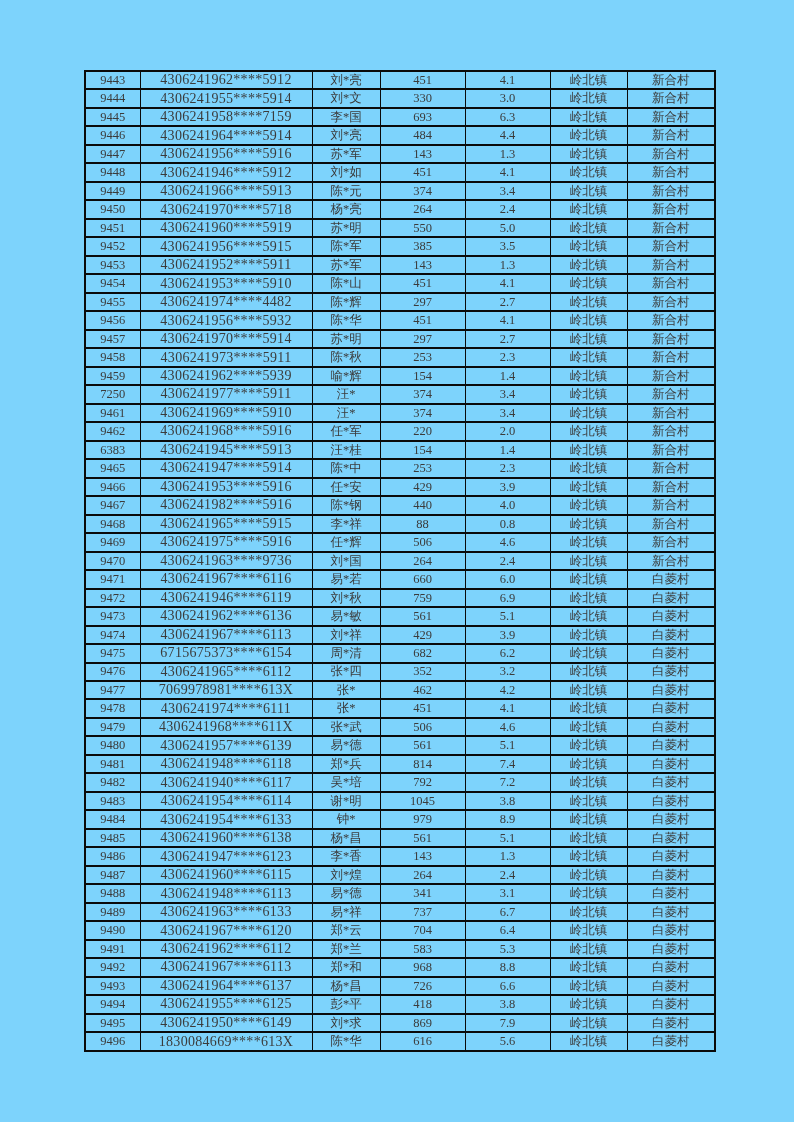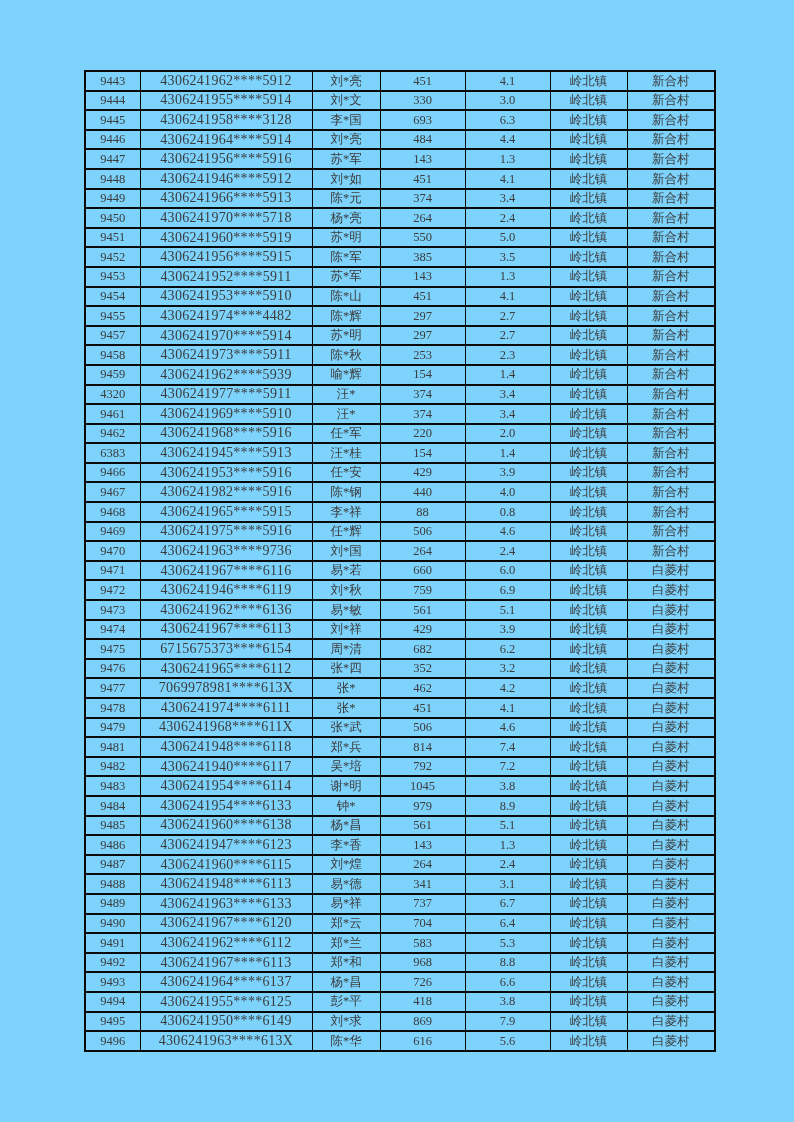--- a/index.html
+++ b/index.html
@@ -79,21 +79,21 @@
           <td class="col-seq">9444</td>
           <td class="col-id">4306241955****5914</td>
           <td class="col-name">刘*文</td>
           <td class="col-amount">330</td>
           <td class="col-rate">3.0</td>
           <td class="col-town">岭北镇</td>
           <td class="col-village">新合村</td>
         </tr>
         <tr>
           <td class="col-seq">9445</td>
-          <td class="col-id">4306241958****3128</td>
+          <td class="col-id">4306241958****7159</td>
           <td class="col-name">李*国</td>
           <td class="col-amount">693</td>
           <td class="col-rate">6.3</td>
           <td class="col-town">岭北镇</td>
           <td class="col-village">新合村</td>
         </tr>
         <tr>
           <td class="col-seq">9446</td>
           <td class="col-id">4306241964****5914</td>
           <td class="col-name">刘*亮</td>
@@ -177,20 +177,29 @@
         <tr>
           <td class="col-seq">9455</td>
           <td class="col-id">4306241974****4482</td>
           <td class="col-name">陈*辉</td>
           <td class="col-amount">297</td>
           <td class="col-rate">2.7</td>
           <td class="col-town">岭北镇</td>
           <td class="col-village">新合村</td>
         </tr>
         <tr>
+          <td class="col-seq">9456</td>
+          <td class="col-id">4306241956****5932</td>
+          <td class="col-name">陈*华</td>
+          <td class="col-amount">451</td>
+          <td class="col-rate">4.1</td>
+          <td class="col-town">岭北镇</td>
+          <td class="col-village">新合村</td>
+        </tr>
+        <tr>
           <td class="col-seq">9457</td>
           <td class="col-id">4306241970****5914</td>
           <td class="col-name">苏*明</td>
           <td class="col-amount">297</td>
           <td class="col-rate">2.7</td>
           <td class="col-town">岭北镇</td>
           <td class="col-village">新合村</td>
         </tr>
         <tr>
           <td class="col-seq">9458</td>
@@ -204,21 +213,21 @@
         <tr>
           <td class="col-seq">9459</td>
           <td class="col-id">4306241962****5939</td>
           <td class="col-name">喻*辉</td>
           <td class="col-amount">154</td>
           <td class="col-rate">1.4</td>
           <td class="col-town">岭北镇</td>
           <td class="col-village">新合村</td>
         </tr>
         <tr>
-          <td class="col-seq">4320</td>
+          <td class="col-seq">7250</td>
           <td class="col-id">4306241977****5911</td>
           <td class="col-name">汪*</td>
           <td class="col-amount">374</td>
           <td class="col-rate">3.4</td>
           <td class="col-town">岭北镇</td>
           <td class="col-village">新合村</td>
         </tr>
         <tr>
           <td class="col-seq">9461</td>
           <td class="col-id">4306241969****5910</td>
@@ -240,20 +249,29 @@
         <tr>
           <td class="col-seq">6383</td>
           <td class="col-id">4306241945****5913</td>
           <td class="col-name">汪*桂</td>
           <td class="col-amount">154</td>
           <td class="col-rate">1.4</td>
           <td class="col-town">岭北镇</td>
           <td class="col-village">新合村</td>
         </tr>
         <tr>
+          <td class="col-seq">9465</td>
+          <td class="col-id">4306241947****5914</td>
+          <td class="col-name">陈*中</td>
+          <td class="col-amount">253</td>
+          <td class="col-rate">2.3</td>
+          <td class="col-town">岭北镇</td>
+          <td class="col-village">新合村</td>
+        </tr>
+        <tr>
           <td class="col-seq">9466</td>
           <td class="col-id">4306241953****5916</td>
           <td class="col-name">任*安</td>
           <td class="col-amount">429</td>
           <td class="col-rate">3.9</td>
           <td class="col-town">岭北镇</td>
           <td class="col-village">新合村</td>
         </tr>
         <tr>
           <td class="col-seq">9467</td>
@@ -366,20 +384,29 @@
         <tr>
           <td class="col-seq">9479</td>
           <td class="col-id">4306241968****611X</td>
           <td class="col-name">张*武</td>
           <td class="col-amount">506</td>
           <td class="col-rate">4.6</td>
           <td class="col-town">岭北镇</td>
           <td class="col-village">白菱村</td>
         </tr>
         <tr>
+          <td class="col-seq">9480</td>
+          <td class="col-id">4306241957****6139</td>
+          <td class="col-name">易*德</td>
+          <td class="col-amount">561</td>
+          <td class="col-rate">5.1</td>
+          <td class="col-town">岭北镇</td>
+          <td class="col-village">白菱村</td>
+        </tr>
+        <tr>
           <td class="col-seq">9481</td>
           <td class="col-id">4306241948****6118</td>
           <td class="col-name">郑*兵</td>
           <td class="col-amount">814</td>
           <td class="col-rate">7.4</td>
           <td class="col-town">岭北镇</td>
           <td class="col-village">白菱村</td>
         </tr>
         <tr>
           <td class="col-seq">9482</td>
@@ -502,21 +529,21 @@
           <td class="col-seq">9495</td>
           <td class="col-id">4306241950****6149</td>
           <td class="col-name">刘*求</td>
           <td class="col-amount">869</td>
           <td class="col-rate">7.9</td>
           <td class="col-town">岭北镇</td>
           <td class="col-village">白菱村</td>
         </tr>
         <tr>
           <td class="col-seq">9496</td>
-          <td class="col-id">4306241963****613X</td>
+          <td class="col-id">1830084669****613X</td>
           <td class="col-name">陈*华</td>
           <td class="col-amount">616</td>
           <td class="col-rate">5.6</td>
           <td class="col-town">岭北镇</td>
           <td class="col-village">白菱村</td>
         </tr>
       </tbody>
   </table>
 </div>
 

